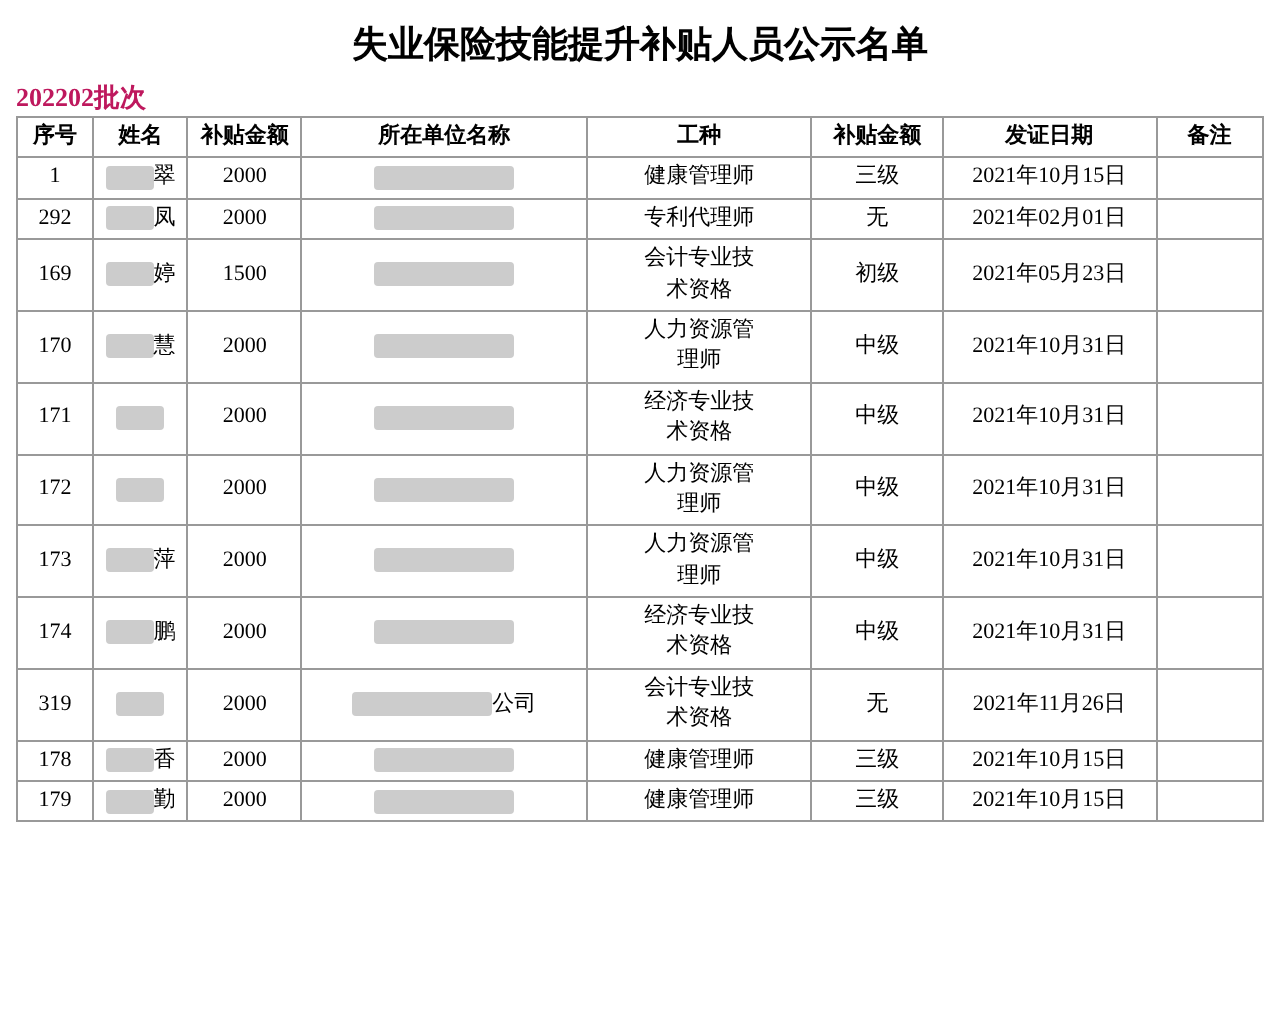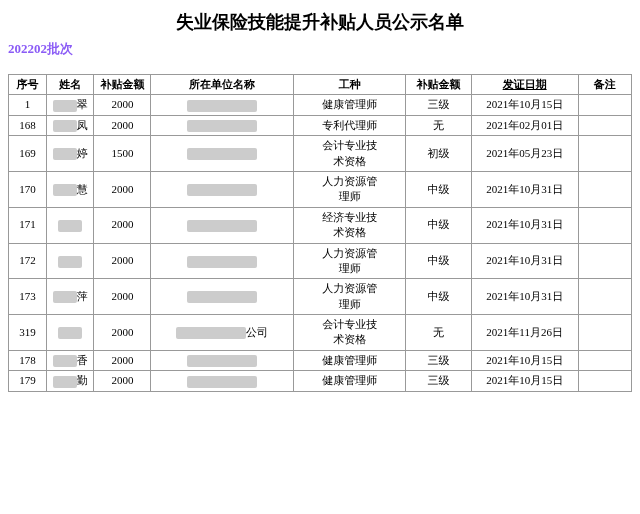--- a/index.html
+++ b/index.html
@@ -20,22 +20,22 @@
     .title {
       text-align: center;
       font-size: 18px;
       font-weight: bold;
       margin-bottom: 6px;
       color: #000;
     }
     .batch {
       font-size: 13px;
       font-weight: bold;
-      margin-bottom: 16px;
-      color: #8b5cf6;
+      margin-bottom: 0;
+      color: #be185d;
     }
     table {
       width: 100%;
       border-collapse: collapse;
       font-size: 11px;
     }
     th, td {
       border: 1px solid #999;
       padding: 2px 3px;
       text-align: center;
@@ -67,21 +67,21 @@
       background: #fff;
       outline: 2px solid #e00;
       outline-offset: -1px;
     }
     .col-seq { width: 32px; }
     .col-name { width: 40px; }
     .col-amount { width: 48px; }
     .col-unit { width: 120px; }
     .col-type { width: 95px; }
     .col-cert { width: 55px; }
-    .col-date { width: 90px; text-decoration: underline; }
+    .col-date { width: 90px; }
     .col-note { width: 45px; }
   </style>
 </head>
 <body>
 
 <div class="page">
   <div class="title">失业保险技能提升补贴人员公示名单</div>
   <div class="batch">202202批次</div>
   <table>
     <thead>
@@ -101,21 +101,21 @@
         <td>1</td>
         <td><span class="blurred-sm"></span>翠</td>
         <td>2000</td>
         <td><span class="blurred-wide"></span></td>
         <td>健康管理师</td>
         <td>三级</td>
         <td>2021年10月15日</td>
         <td></td>
       </tr>
       <tr>
-        <td>168</td>
+        <td>292</td>
         <td><span class="blurred-sm"></span>凤</td>
         <td>2000</td>
         <td><span class="blurred-wide"></span></td>
         <td>专利代理师</td>
         <td>无</td>
         <td>2021年02月01日</td>
         <td></td>
       </tr>
       <tr>
         <td>169</td>
@@ -156,20 +156,30 @@
         <td>中级</td>
         <td>2021年10月31日</td>
         <td></td>
       </tr>
       <tr>
         <td>173</td>
         <td><span class="blurred-sm"></span>萍</td>
         <td>2000</td>
         <td><span class="blurred-wide"></span></td>
         <td>人力资源管<br>理师</td>
+        <td>中级</td>
+        <td>2021年10月31日</td>
+        <td></td>
+      </tr>
+      <tr>
+        <td>174</td>
+        <td><span class="blurred-sm"></span>鹏</td>
+        <td>2000</td>
+        <td><span class="blurred-wide"></span></td>
+        <td>经济专业技<br>术资格</td>
         <td>中级</td>
         <td>2021年10月31日</td>
         <td></td>
       </tr>
       <tr>
         <td>319</td>
         <td><span class="blurred-sm"></span></td>
         <td>2000</td>
         <td><span class="blurred-wide"></span>公司</td>
         <td>会计专业技<br>术资格</td>

